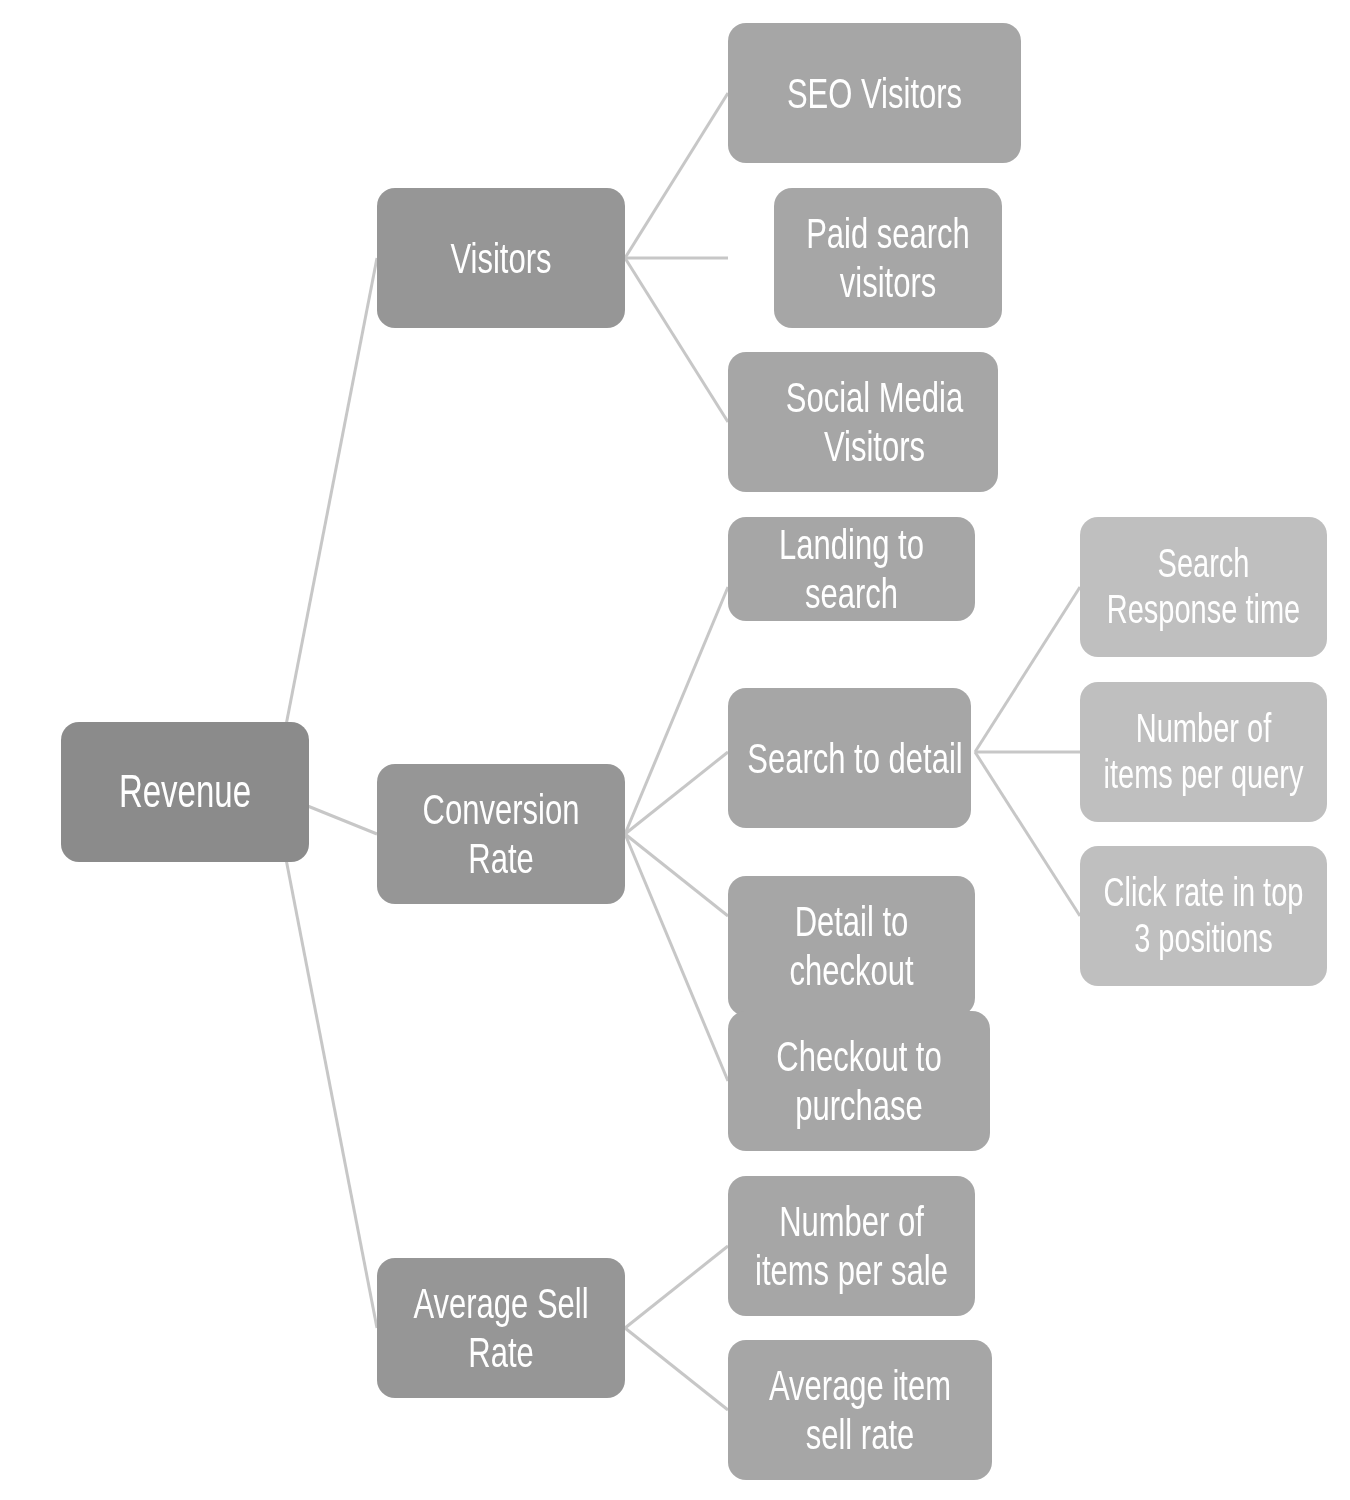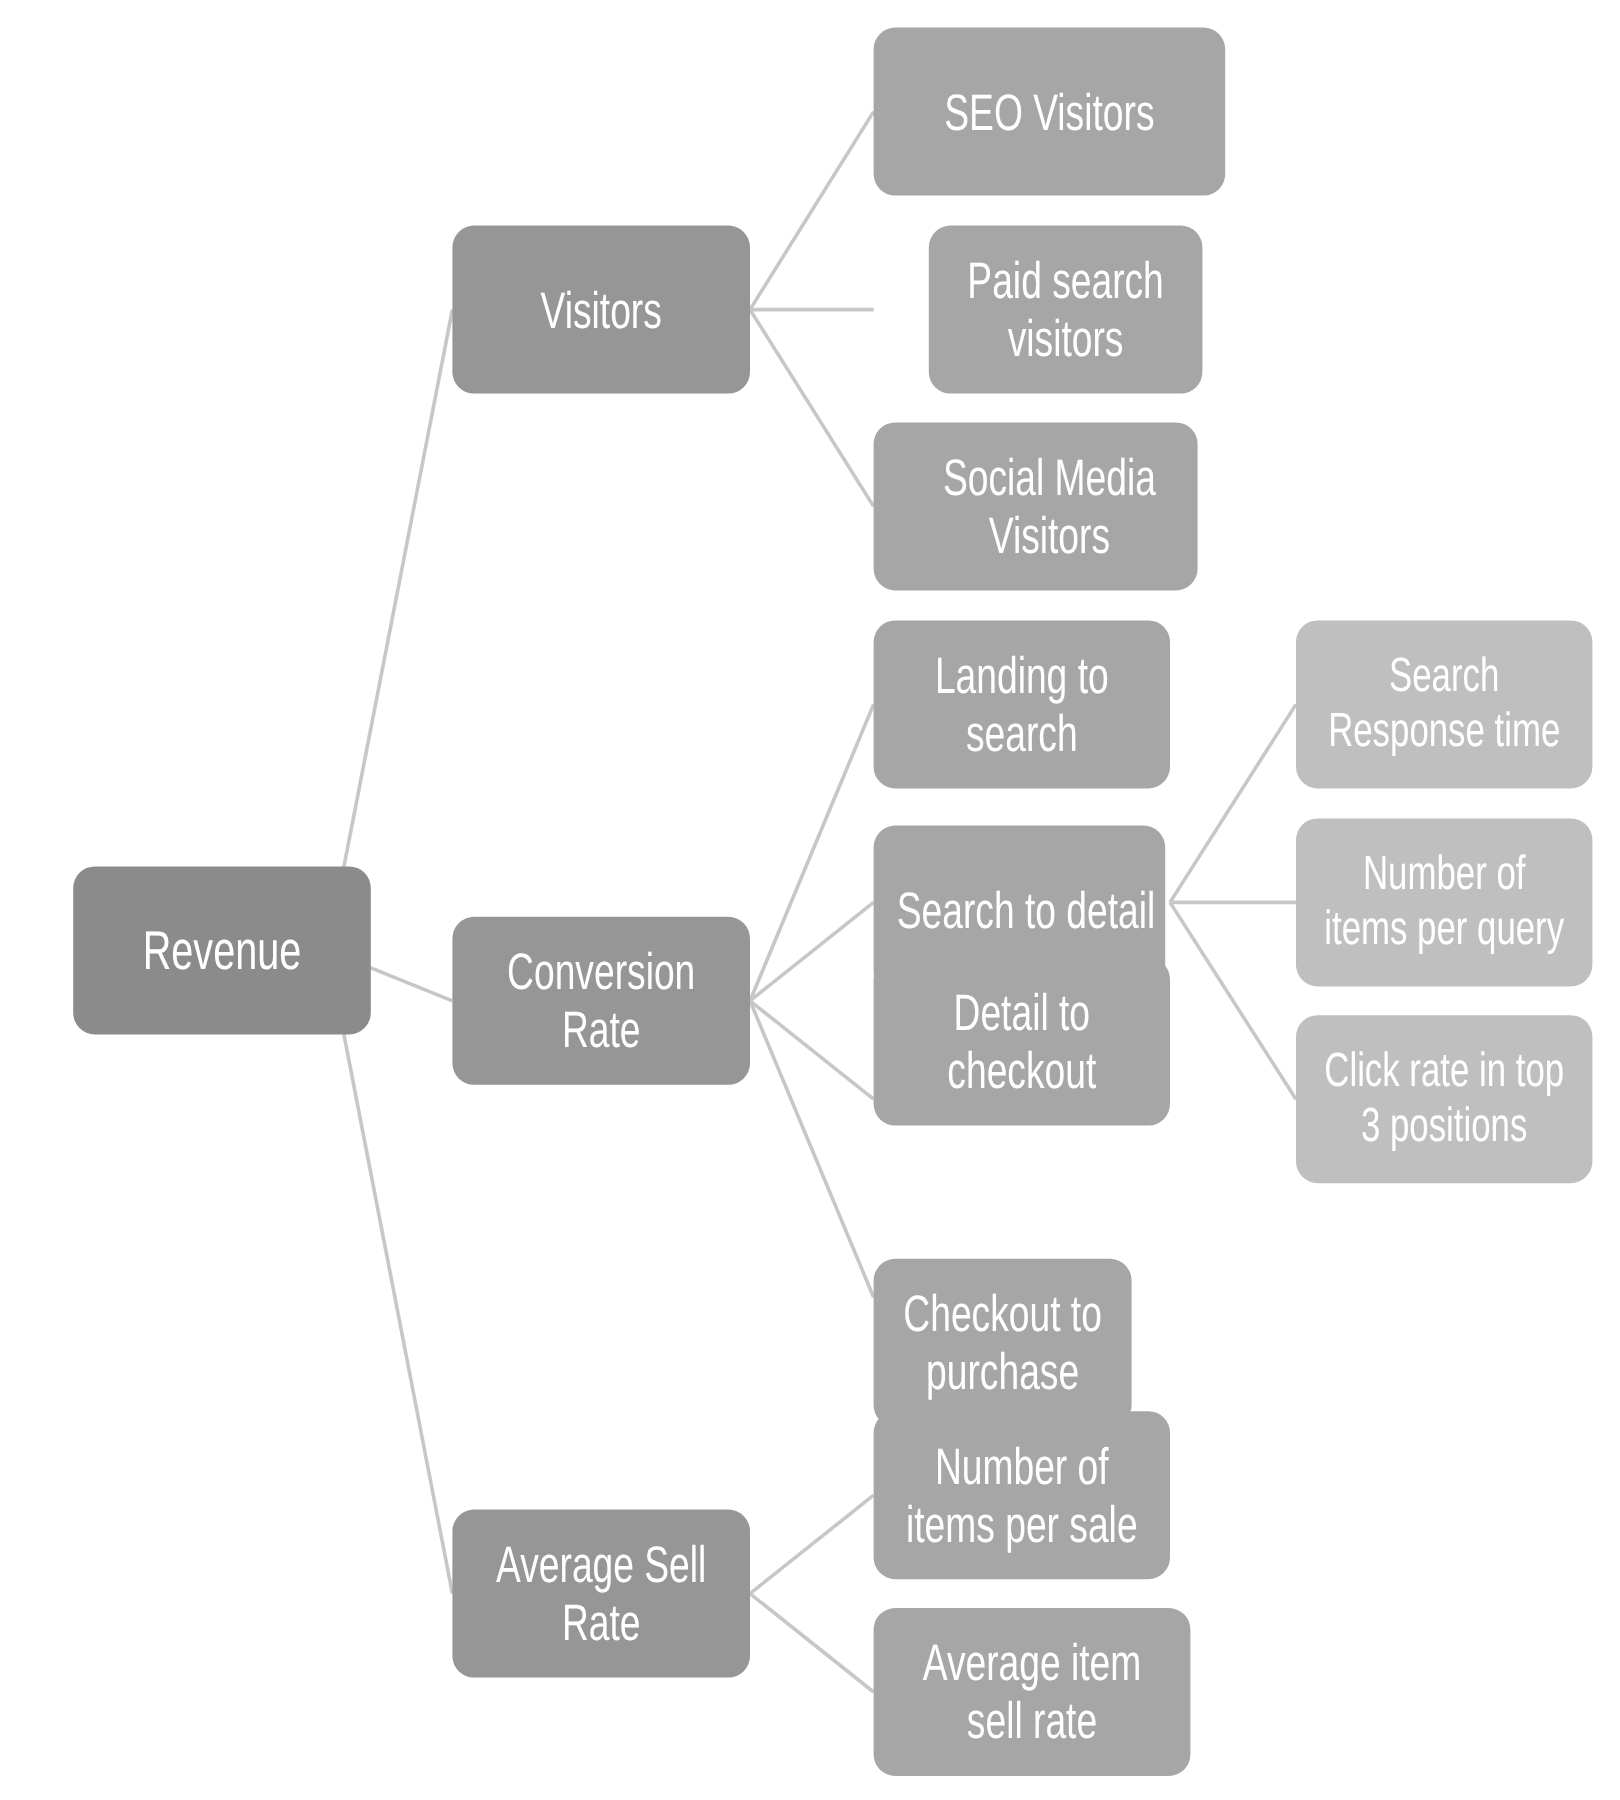--- a/index.html
+++ b/index.html
@@ -85,32 +85,32 @@
   </div>
   <div class="node l3" style="left:756px; top:188px; width:228px; height:140px;margin-left:18px;">
     <span class="label">Paid search
 visitors</span>
   </div>
   <div class="node l3" style="left:728px; top:352px; width:247px; height:140px;padding-left:23px;">
     <span class="label">Social Media
 Visitors</span>
   </div>
 
-  <div class="node l3" style="left:728px; top:517px; width:247px; height:140px;">
+  <div class="node l3" style="left:728px; top:517px; width:247px; height:104px;">
     <span class="label">Landing to
 search</span>
   </div>
   <div class="node l3" style="left:728px; top:688px; width:232px; height:140px;padding-left:11px;">
     <span class="label">Search to detail</span>
   </div>
-  <div class="node l3" style="left:728px; top:798px; width:247px; height:140px;">
+  <div class="node l3" style="left:728px; top:876px; width:247px; height:140px;">
     <span class="label">Detail to
 checkout</span>
   </div>
-  <div class="node l3" style="left:728px; top:1049px; width:215px; height:140px;">
+  <div class="node l3" style="left:728px; top:1011px; width:262px; height:140px;">
     <span class="label">Checkout to
 purchase</span>
   </div>
 
   <div class="node l3" style="left:728px; top:1176px; width:247px; height:140px;">
     <span class="label">Number of
 items per sale</span>
   </div>
   <div class="node l3" style="left:728px; top:1340px; width:264px; height:140px;">
     <span class="label">Average item

